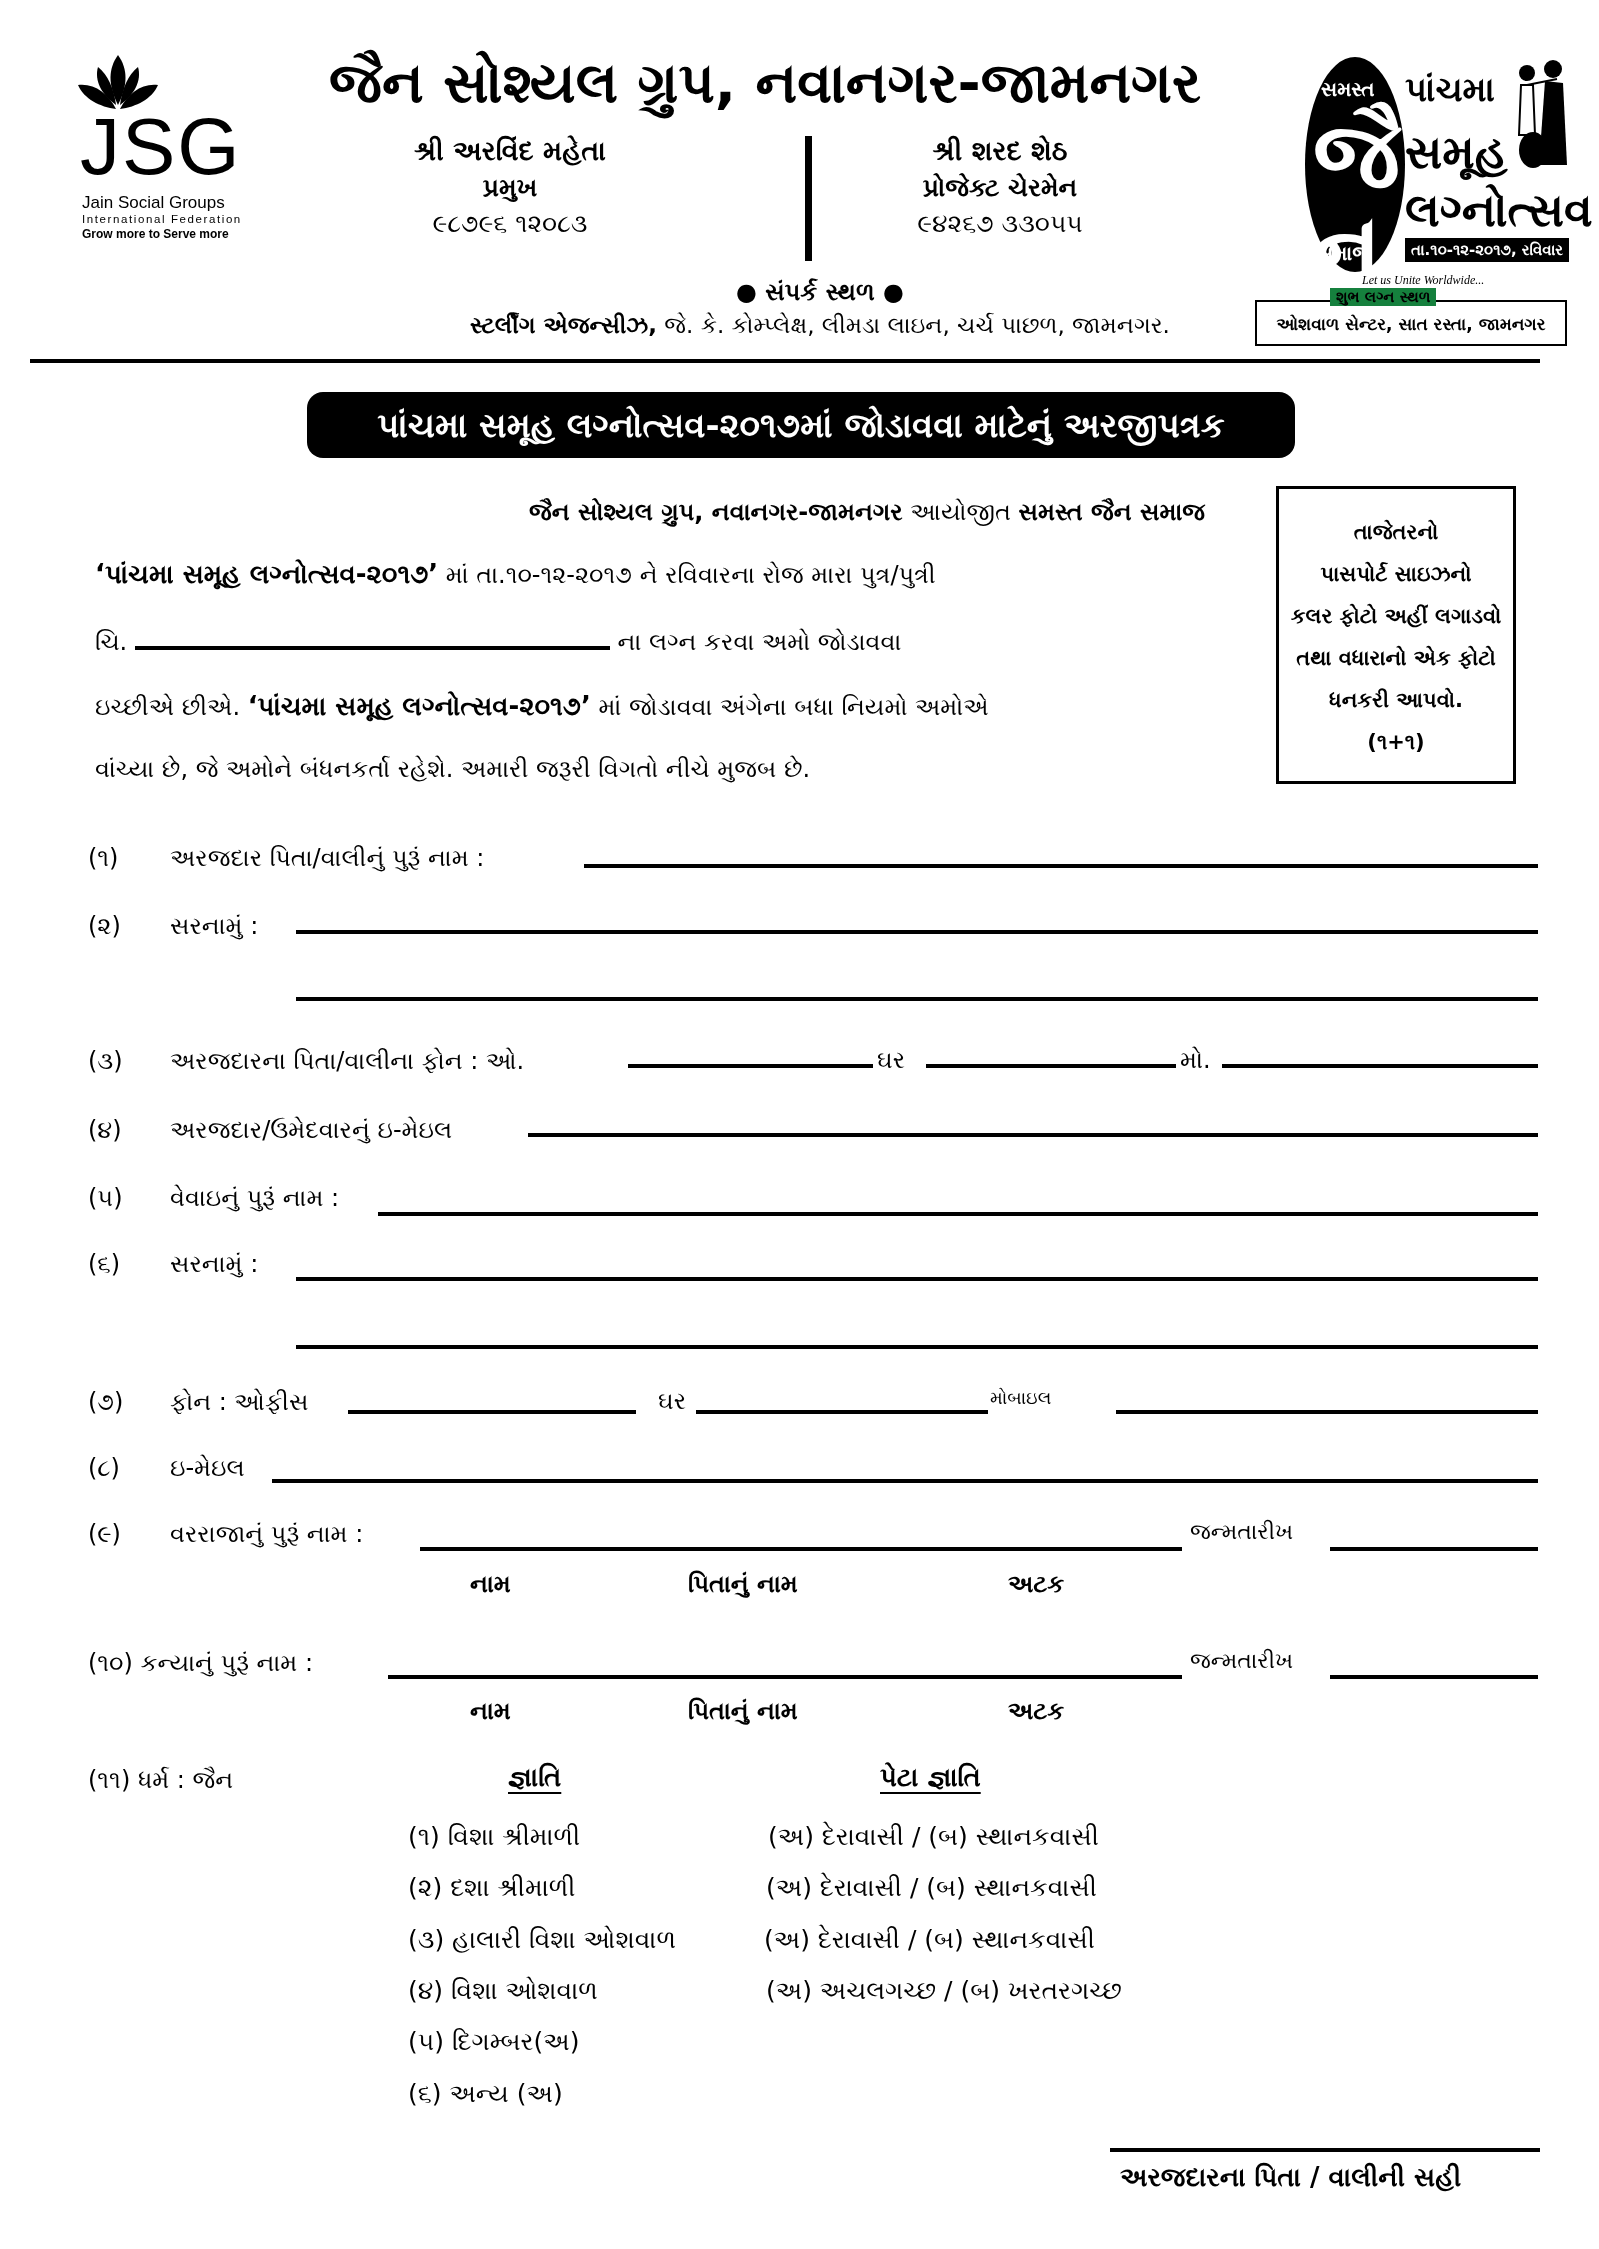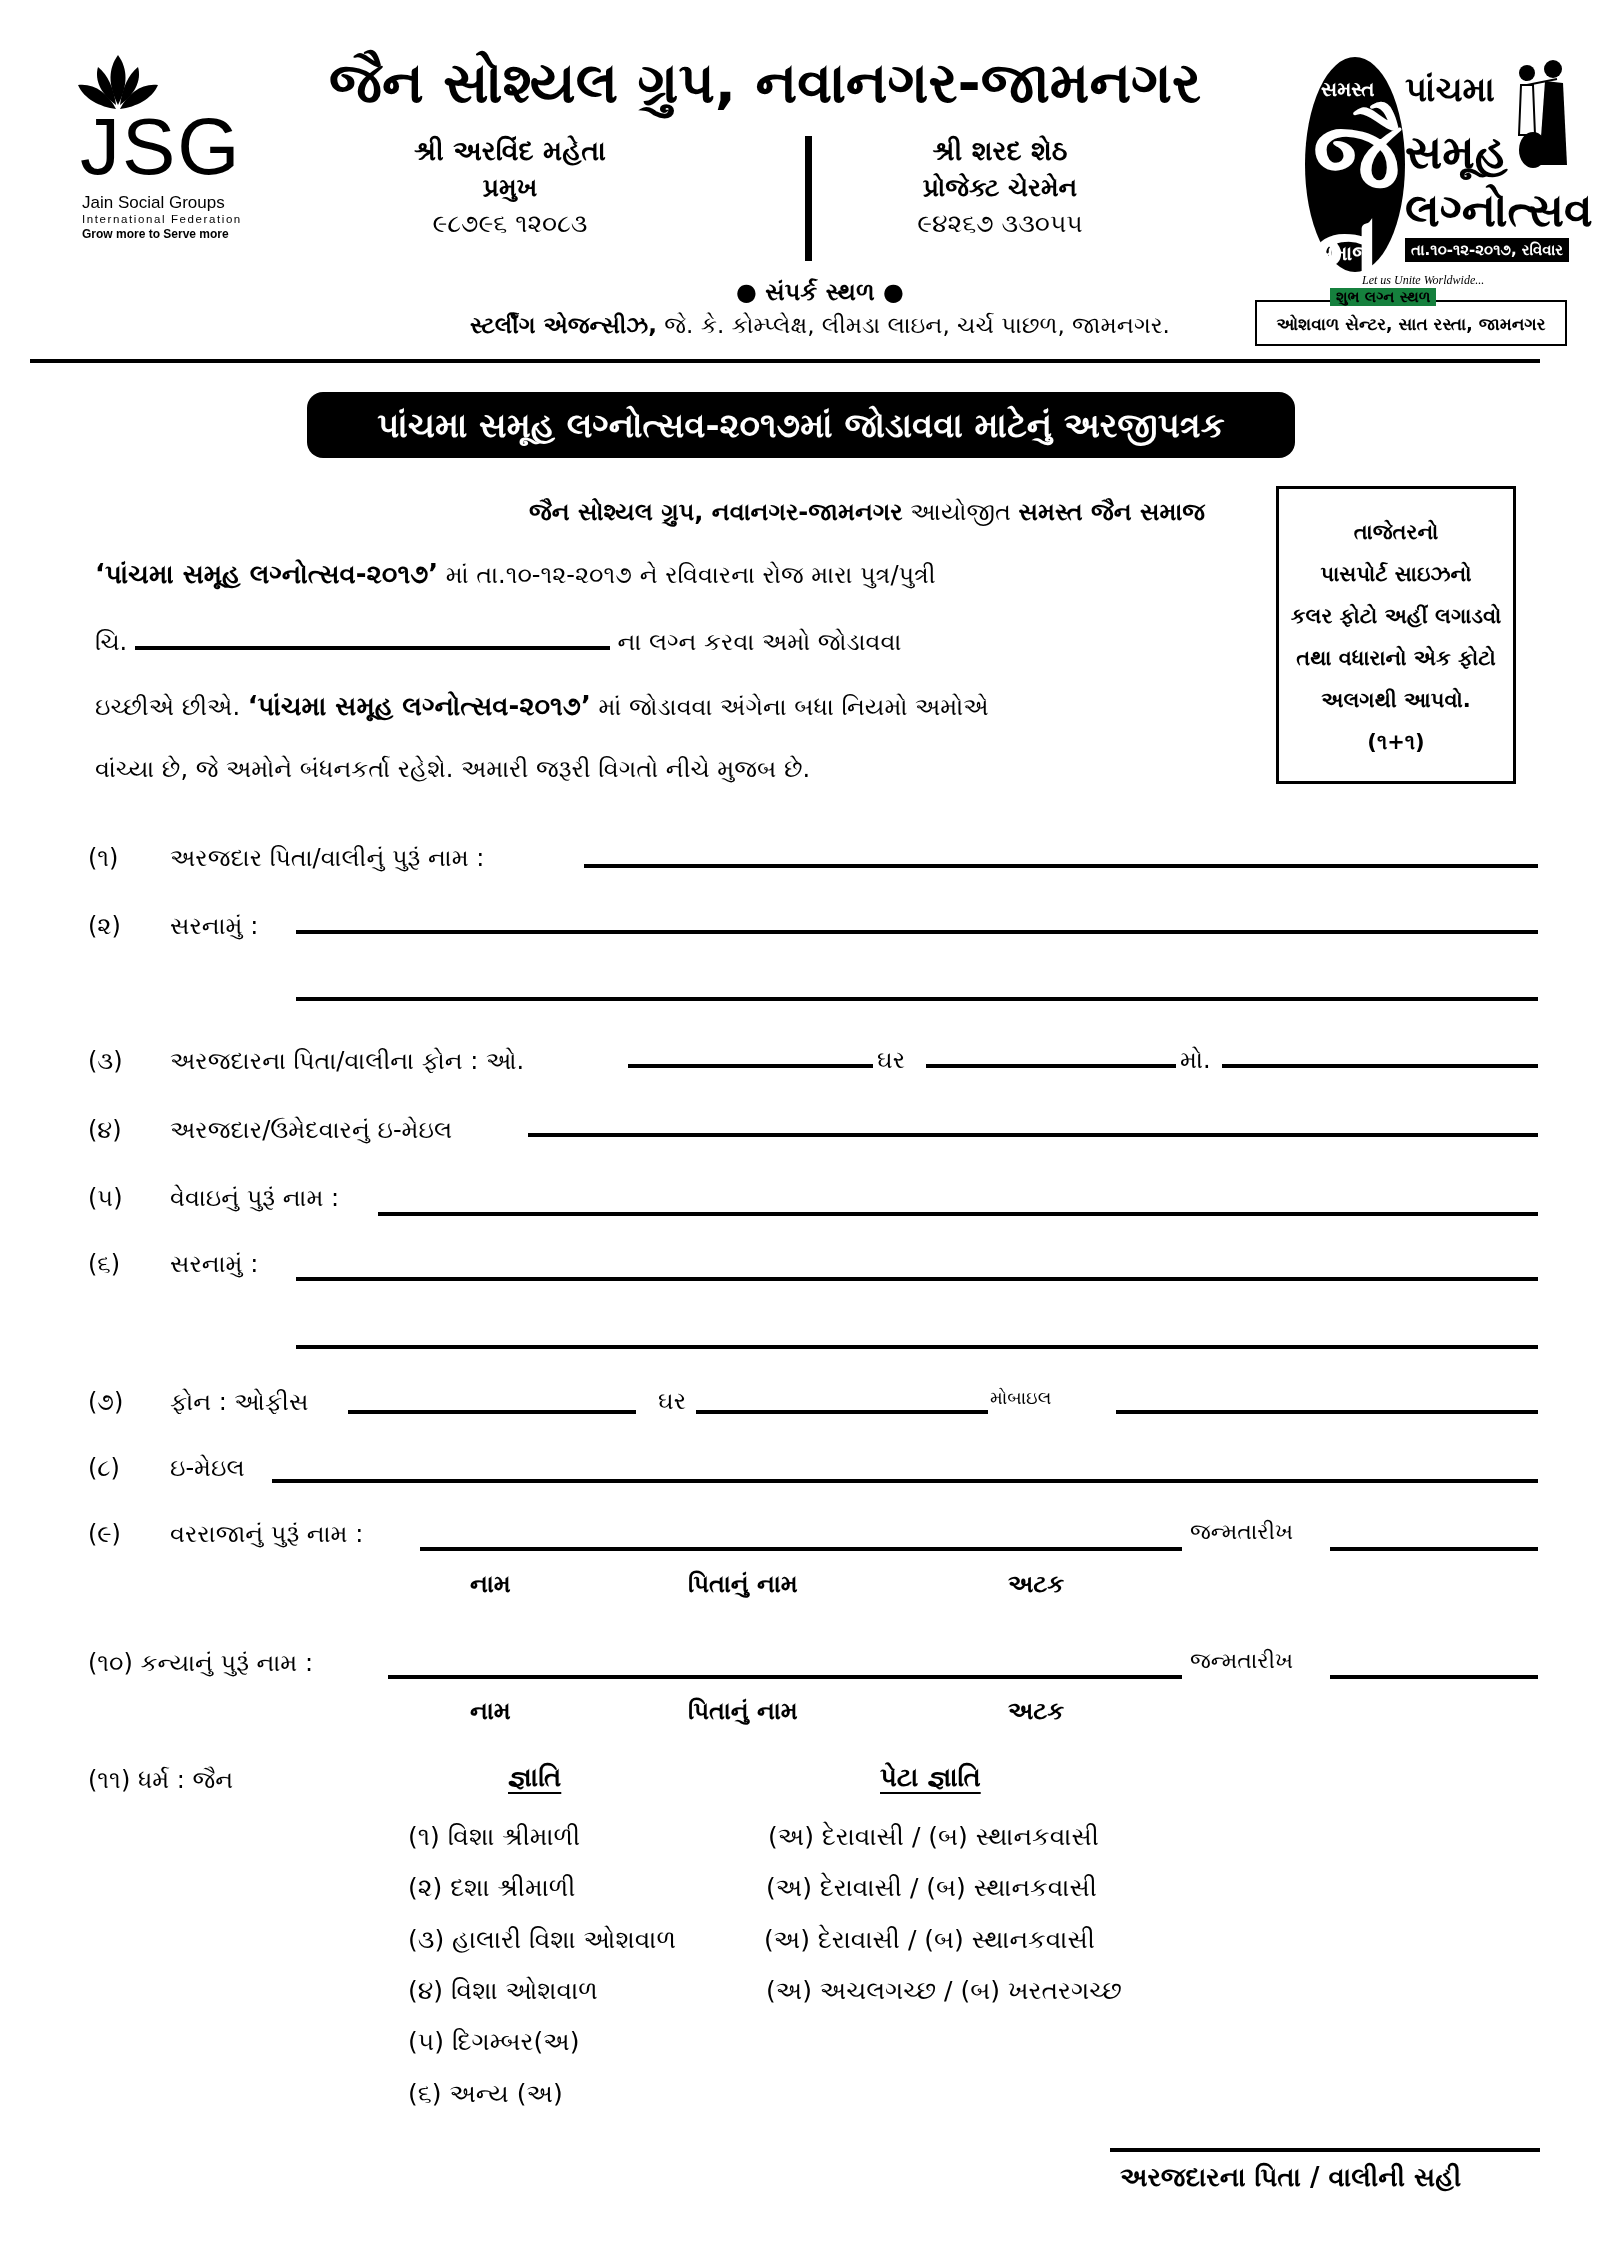--- a/index.html
+++ b/index.html
@@ -159,21 +159,21 @@
   <span>ઇચ્છીએ છીએ. </span><span class="quote-bold">‘પાંચમા સમૂહ લગ્નોત્સવ-૨૦૧૭’</span><span> માં જોડાવવા અંગેના બધા નિયમો અમોએ</span>
 </div>
 <div id="intro-5" class="abs intro-line">વાંચ્યા છે, જે અમોને બંધનકર્તા રહેશે. અમારી જરૂરી વિગતો નીચે મુજબ છે.</div>
 
 <div id="photo-box" class="abs">
   <div class="txt">
     <div>તાજેતરનો</div>
     <div>પાસપોર્ટ સાઇઝનો</div>
     <div>કલર ફોટો અહીં લગાડવો</div>
     <div>તથા વધારાનો એક ફોટો</div>
-    <div>અલગથી આપવો.</div>
+    <div>ધનકરી આપવો.</div>
     <div>(૧+૧)</div>
   </div>
 </div>
 
 <div class="abs row" style="top:843px;">
   <span class="num">(૧)</span><span>અરજદાર પિતા/વાલીનું પુરૂં નામ :</span>
 </div>
 <div class="line" style="left:584px;top:864px;width:954px;"></div>
 
 <div class="abs row" style="top:911px;">

